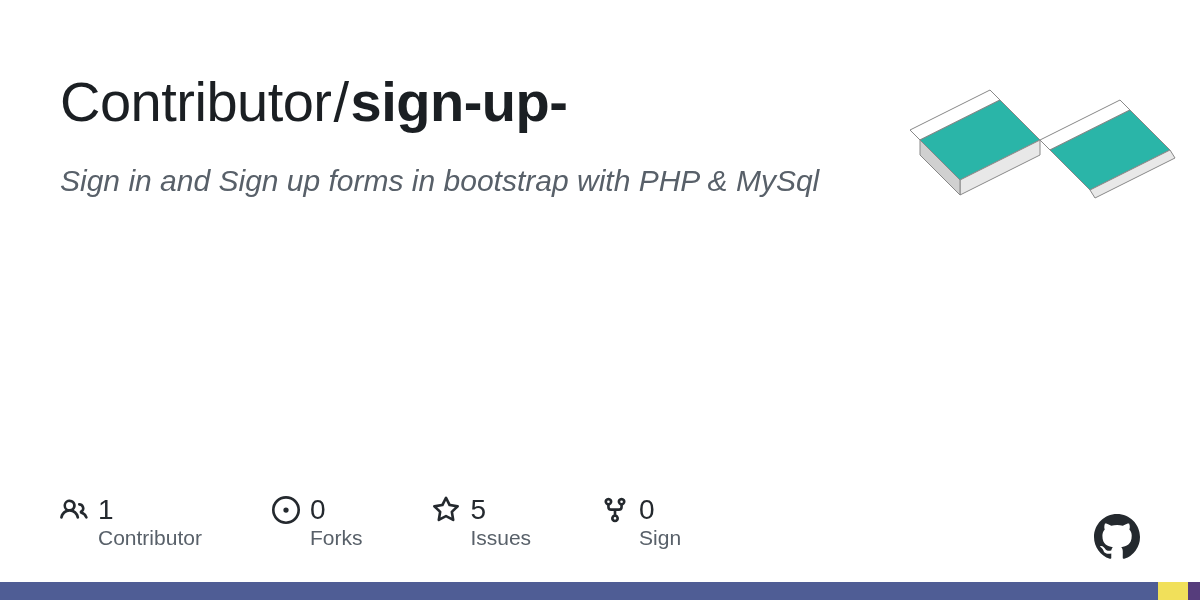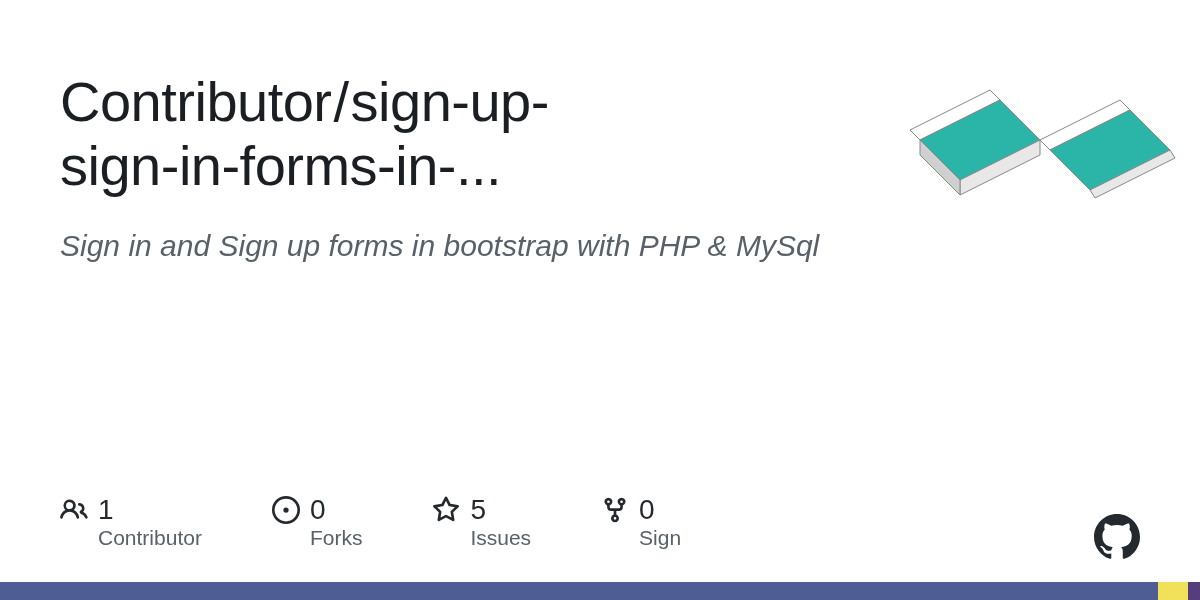--- a/index.html
+++ b/index.html
@@ -29,21 +29,21 @@
       max-width: 770px;
     }
     .title .owner {
       font-weight: 400;
     }
     .title .slash {
       font-weight: 300;
       margin: 0 2px;
     }
     .title .repo {
-      font-weight: 400;
+      font-weight: 700;
       text-align: center;
     }
     .description {
       font-size: 30px;
       color: #586069;
       margin-top: 26px;
       line-height: 1.4;
       max-width: 760px;
       font-weight: 400;
       font-style: italic;
@@ -118,21 +118,21 @@
       <path d="M 20 90 L 100 50 L 140 90 L 60 130 Z" fill="#2ab5a8"></path>
       <path d="M 60 130 L 140 90 L 140 105 L 60 145 Z" fill="#e8e8e8"></path>
       <path d="M 140 90 L 220 50 L 230 60 L 150 100 Z" fill="#ffffff"></path>
       <path d="M 150 100 L 230 60 L 270 100 L 190 140 Z" fill="#2ab5a8"></path>
       <path d="M 190 140 L 270 100 L 275 108 L 195 148 Z" fill="#e8e8e8"></path>
       <path d="M 60 130 L 60 145 L 20 105 L 20 90 Z" fill="#d0d0d0"></path>
     </g>
   </svg>
 
   <h1 class="title">
-    <span class="owner">Contributor</span><span class="slash">/</span><span class="repo">sign-up-</span><br><span class="repo">sign-in-forms-in-...</span>
+    <span class="owner">Contributor</span><span class="slash">/</span><span class="repo">sign-up-</span><br>
   </h1>
 
   <p class="description">Sign in and Sign up forms in bootstrap with PHP &amp; MySql</p>
 
   <div class="stats">
     <div class="stat">
       <div class="stat-top">
         <svg class="stat-icon" viewBox="0 0 16 16">
           <path d="M2 5.5a3.5 3.5 0 1 1 5.898 2.549 5.508 5.508 0 0 1 3.034 4.084.75.75 0 1 1-1.482.235 4 4 0 0 0-7.9 0 .75.75 0 0 1-1.482-.236A5.507 5.507 0 0 1 3.102 8.05 3.493 3.493 0 0 1 2 5.5zM11 4a3.001 3.001 0 0 1 2.22 5.018 5.01 5.01 0 0 1 2.56 3.012.749.749 0 0 1-.885.954.752.752 0 0 1-.549-.514 3.507 3.507 0 0 0-2.522-2.372.75.75 0 0 1-.574-.73v-.352a.75.75 0 0 1 .416-.672A1.5 1.5 0 0 0 11 5.5.75.75 0 0 1 11 4zm-5.5-.5a2 2 0 1 0-.001 3.999A2 2 0 0 0 5.5 3.5z"></path>
         </svg>

